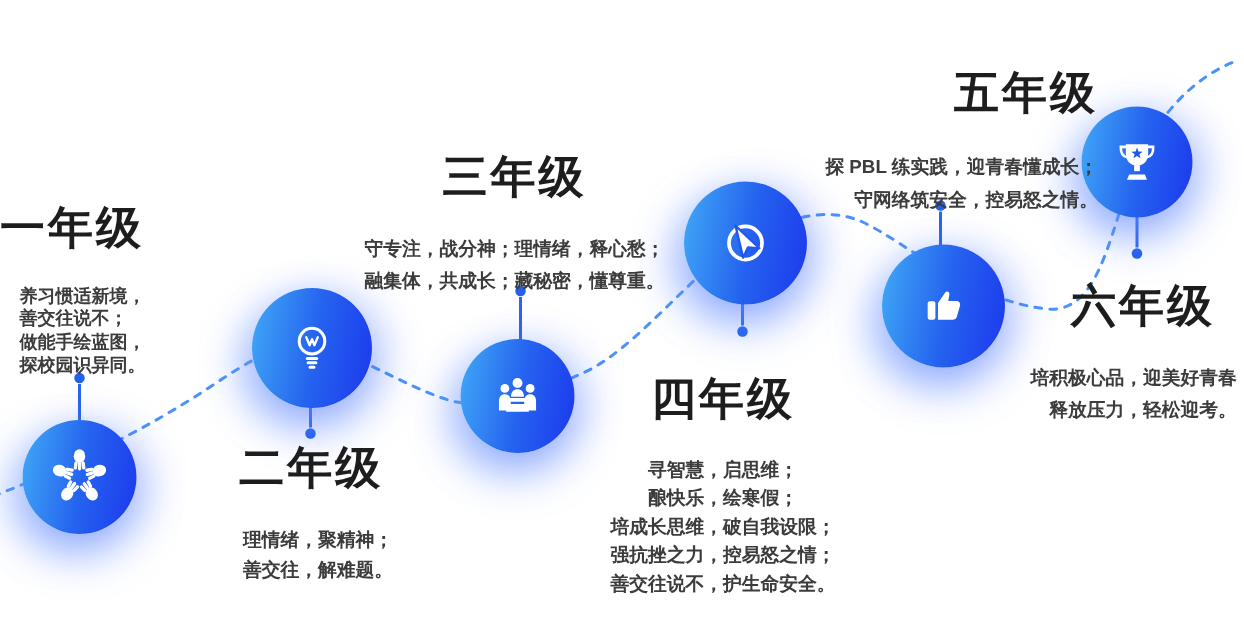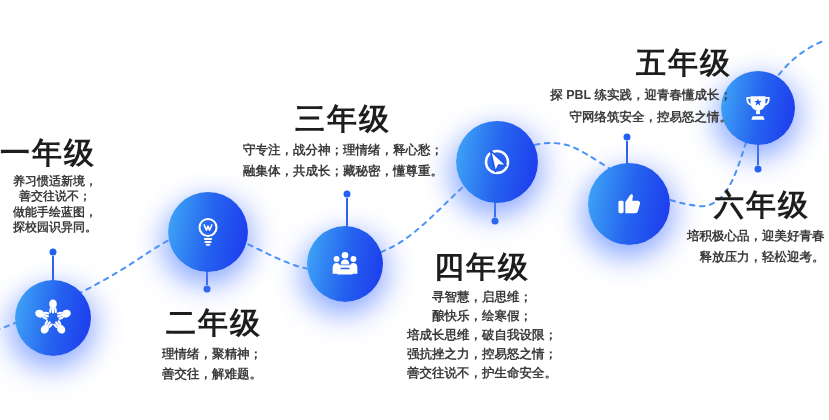--- a/index.html
+++ b/index.html
@@ -19,25 +19,25 @@
   .grade-circle svg{display:block;}
   #circle-1{left:15px;top:280px;width:76px;height:76px;}
   #circle-2{left:168px;top:192px;width:80px;height:80px;}
   #circle-3{left:307px;top:226px;width:76px;height:76px;}
   #circle-4{left:456px;top:121px;width:82px;height:82px;}
   #circle-5{left:588px;top:163px;width:82px;height:82px;}
   #circle-6{left:721px;top:71px;width:74px;height:74px;}
   
   .grade-block{position:absolute;z-index:3;}
   .g-title{font-size:30px;line-height:1.15;font-weight:900;color:#1d1d1d;letter-spacing:2px;}
-  .g-body{margin-top:3px;font-size:12.5px;font-weight:700;color:#3c3c3c;}
+  .g-body{margin-top:19px;font-size:12.5px;font-weight:700;color:#3c3c3c;}
   .g-body div{white-space:nowrap;}
   #block-1{left:0;top:136px;text-align:left;}
-  #block-1 .g-body{margin-left:13px;line-height:15.5px;font-size:12px;text-align:center;}
-  #block-2{left:153px;top:306px;text-align:right;}
+  #block-1 .g-body{margin-left:13px;line-height:15.5px;font-size:12px;}
+  #block-2{left:153px;top:296px;text-align:center;}
   #block-2 .g-body{margin-left:9px;line-height:20px;}
   #block-3{left:240px;top:102px;width:206px;text-align:center;}
   #block-3 .g-body{line-height:21.5px;}
   #block-4{left:382px;top:250px;width:200px;text-align:center;}
   #block-4 .g-body{line-height:19px;}
   #block-5{left:512px;top:46px;width:220px;text-align:right;}
   #block-5 .g-body{line-height:22px;}
   #block-6{left:662px;top:188px;width:200px;text-align:center;}
   #block-6 .g-body{line-height:21px;}
 </style>

